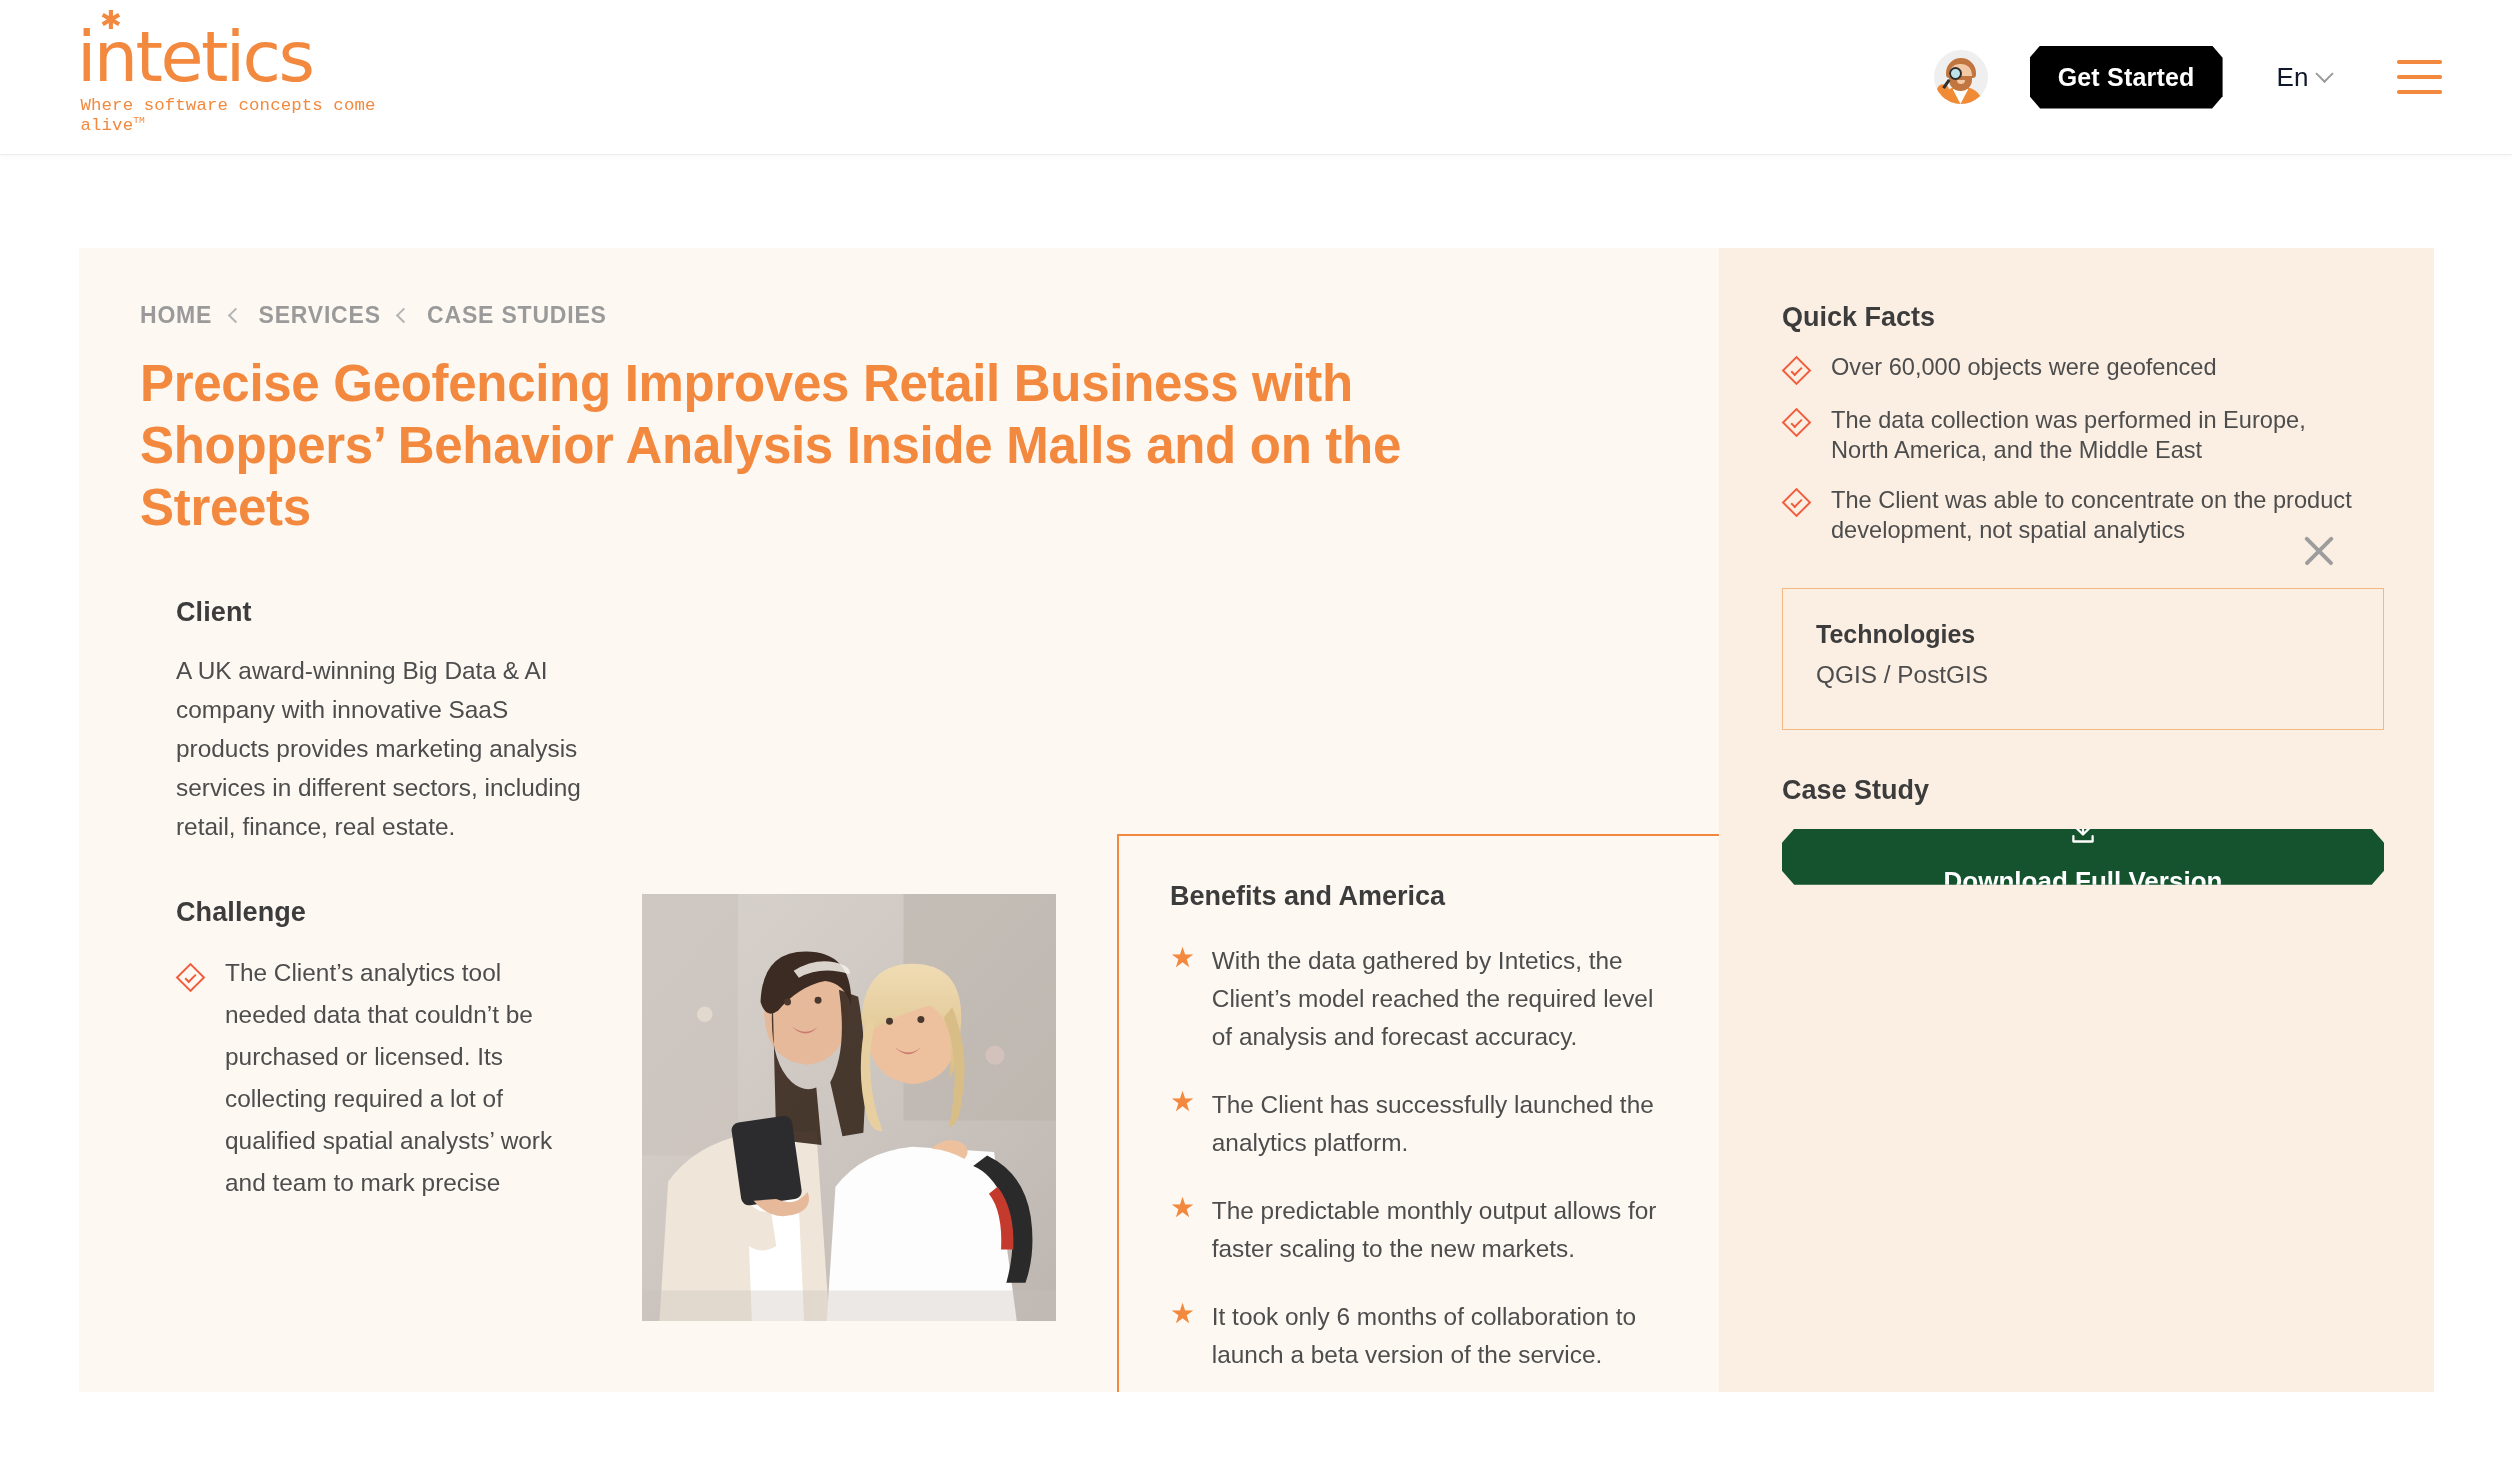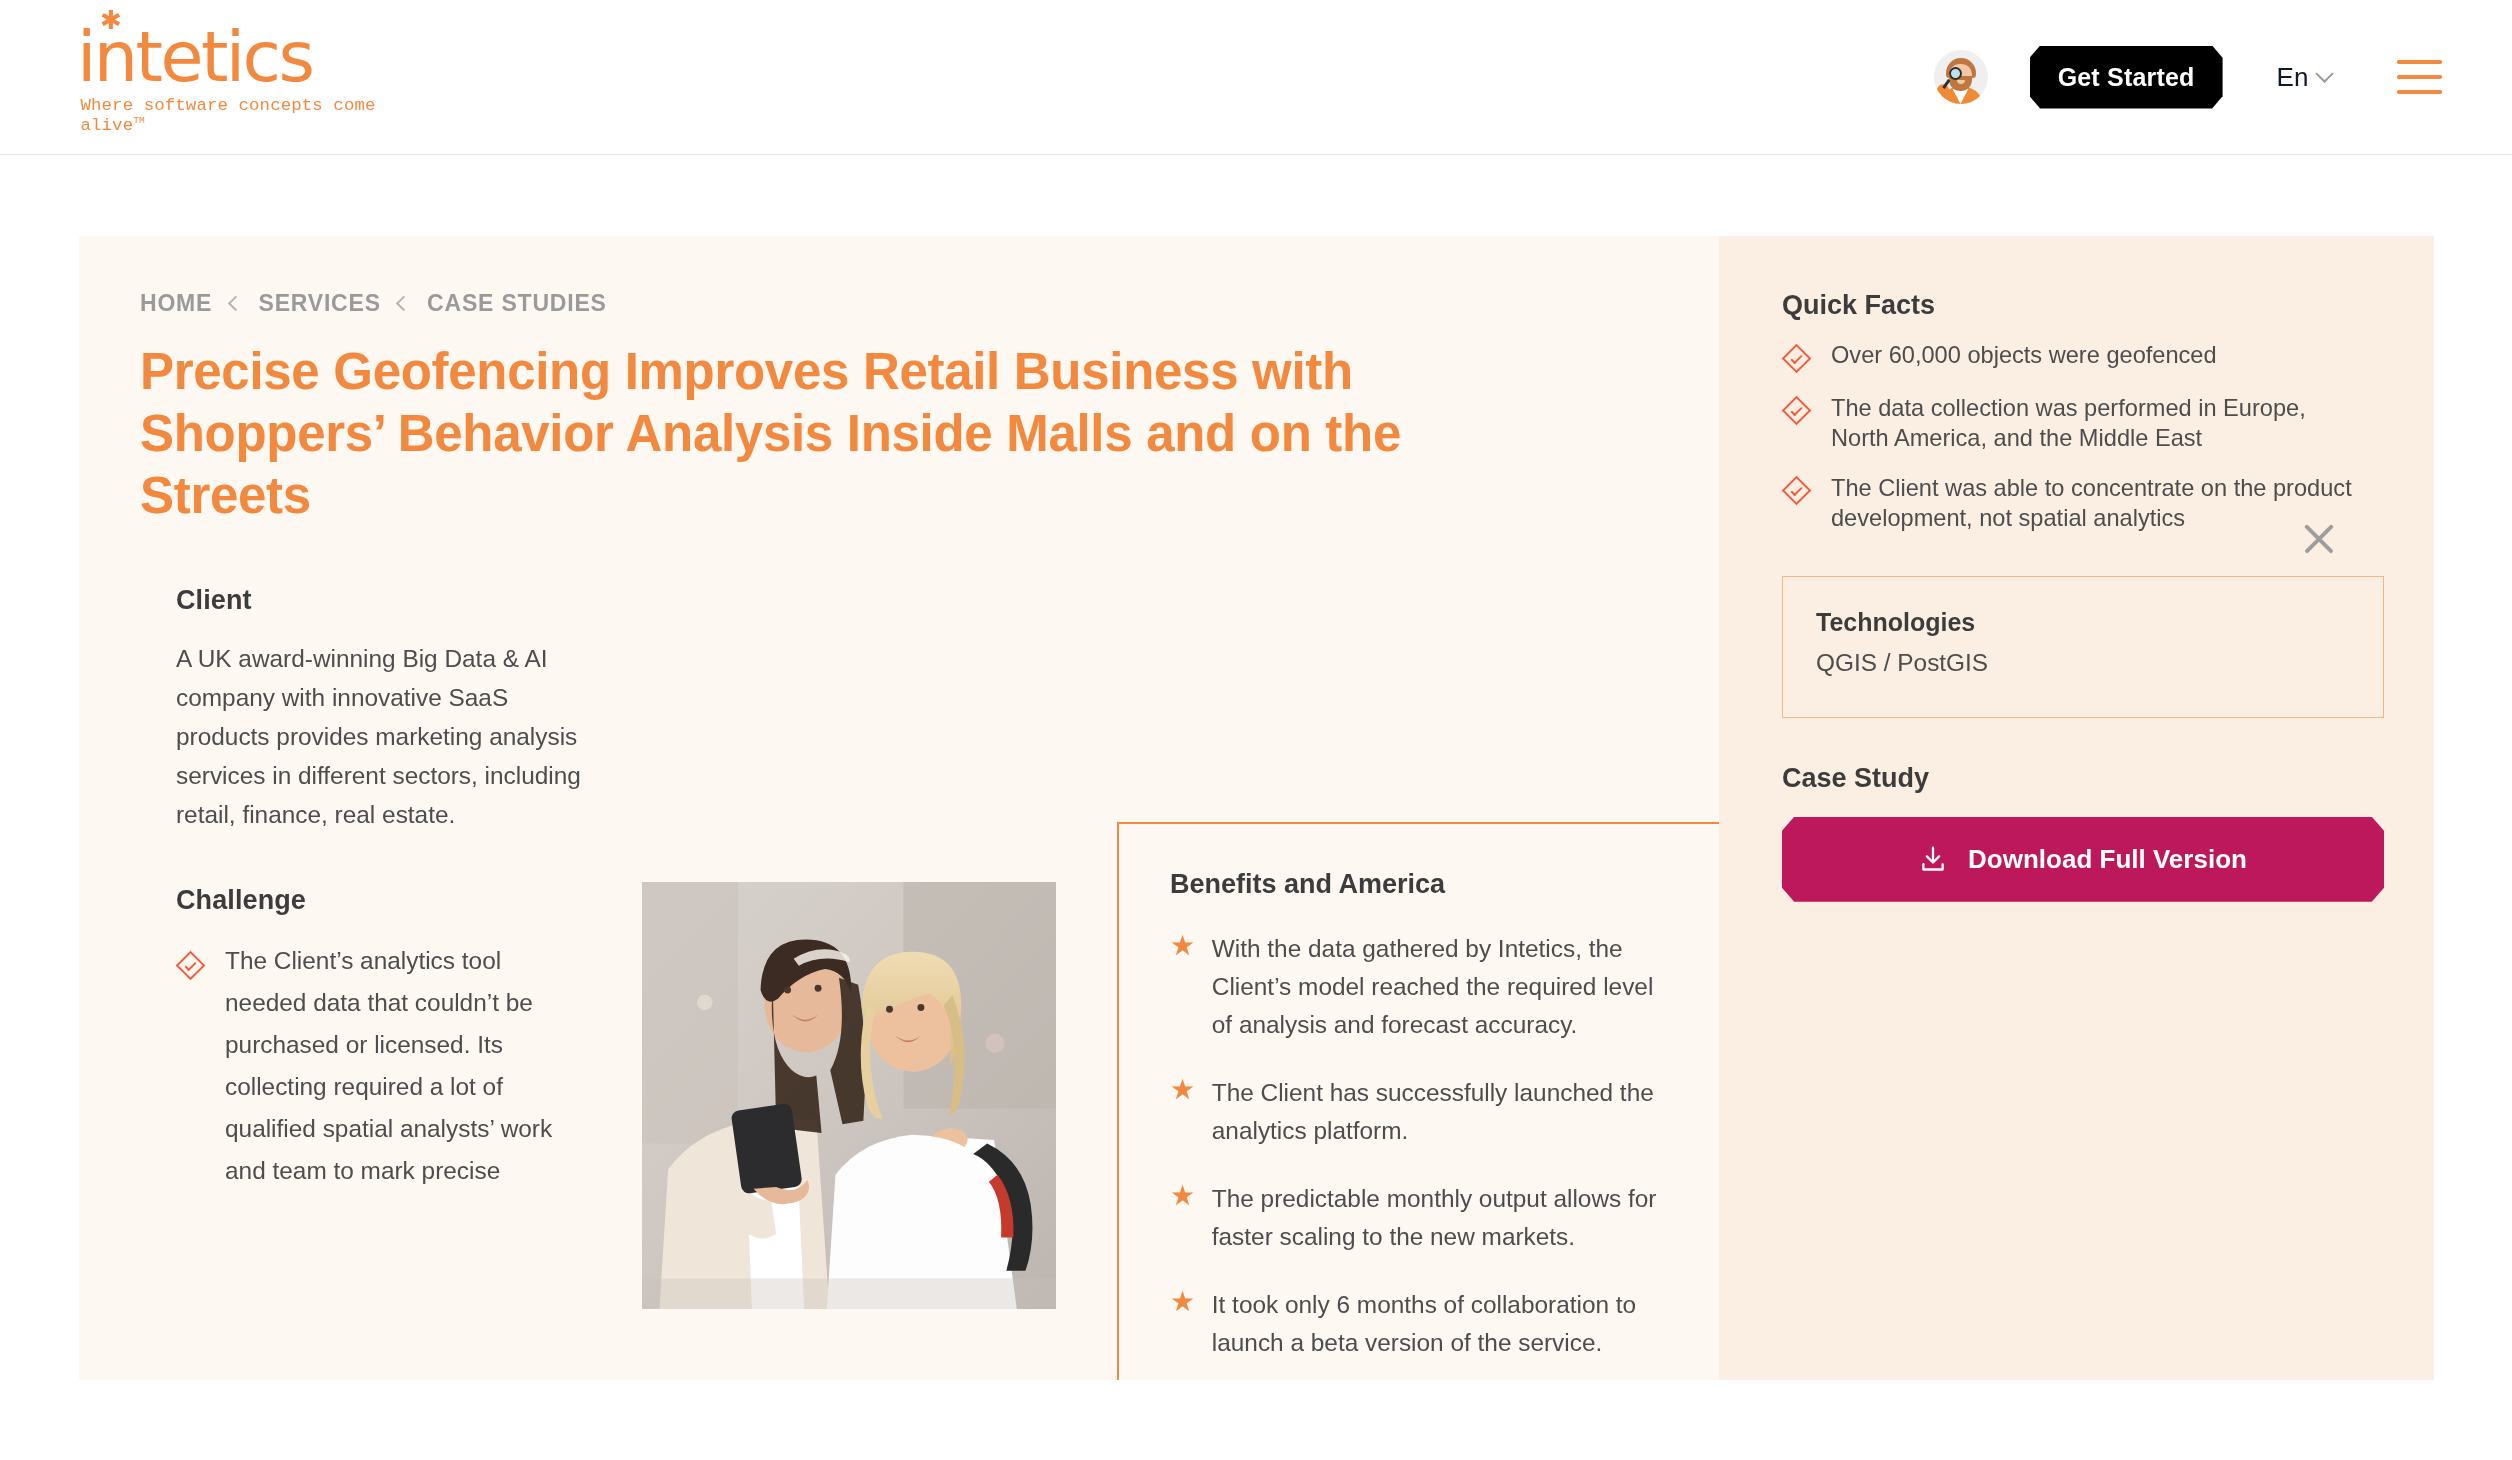--- a/index.html
+++ b/index.html
@@ -79,21 +79,21 @@
     color:#0f172a; font-size:26px; cursor:pointer; margin-right:66px;
   }
   .chev{ width:13px; height:13px; border-right:2.6px solid #9a9a9a;
          border-bottom:2.6px solid #9a9a9a; transform:rotate(45deg) translate(-2.6px,-2.6px); }
   .burger{ width:45px; height:35px; display:flex; flex-direction:column;
            justify-content:space-between; cursor:pointer; }
   .burger span{ display:block; height:4.4px; background:#F2893E; border-radius:1.7px; }
 
   
   .card{
-    position:absolute; left:79px; top:236px;
+    position:absolute; left:79px; top:248px;
     width:2355px; height:1144px;
     display:flex;
   }
   .main-col{
     width:1640px; background:#FDF8F2; position:relative; overflow:hidden;
   }
   .side-col{
     width:715px; background:#FBEFE4; position:relative;
   }
 
@@ -181,25 +181,26 @@
 
   .tech-box{
     margin-top:42px; border:1.7px solid #F3B982; background:transparent;
     padding:31px 18px 40px 33px;
   }
   .tech-title{ font-size:25px; font-weight:700; color:#3c3c3c; }
   .tech-val{ margin-top:12.2px; font-size:24.4px; color:#4d4d4d; }
 
   .cs-head{ margin-top:45px; font-size:27px; font-weight:700; color:#3c3c3c; }
   .btn-download{
-    margin-top:23px; width:602px; height:85px;
-    background:#be185d; color:#ffffff; border:none; cursor:pointer;
+    margin-top:23px; width:602px; height:56px;
+    background:#14532d; color:#ffffff; border:none; cursor:pointer;
     display:flex; align-items:center; justify-content:center; gap:21px;
     font-size:26px; font-weight:700;
     clip-path: polygon(12.2px 0, calc(100% - 12.2px) 0, 100% 14px, 100% calc(100% - 14px), calc(100% - 12.2px) 100%, 12.2px 100%, 0 calc(100% - 14px), 0 14px);
+    flex-direction: column;
   }
   .dl-icon{ width:28px; height:28px; position:relative; display:inline-block; }
 </style>
 </head>
 <body>
 
 <header class="site-header">
 
   <div class="logo-block">
     <div class="logo-word">

